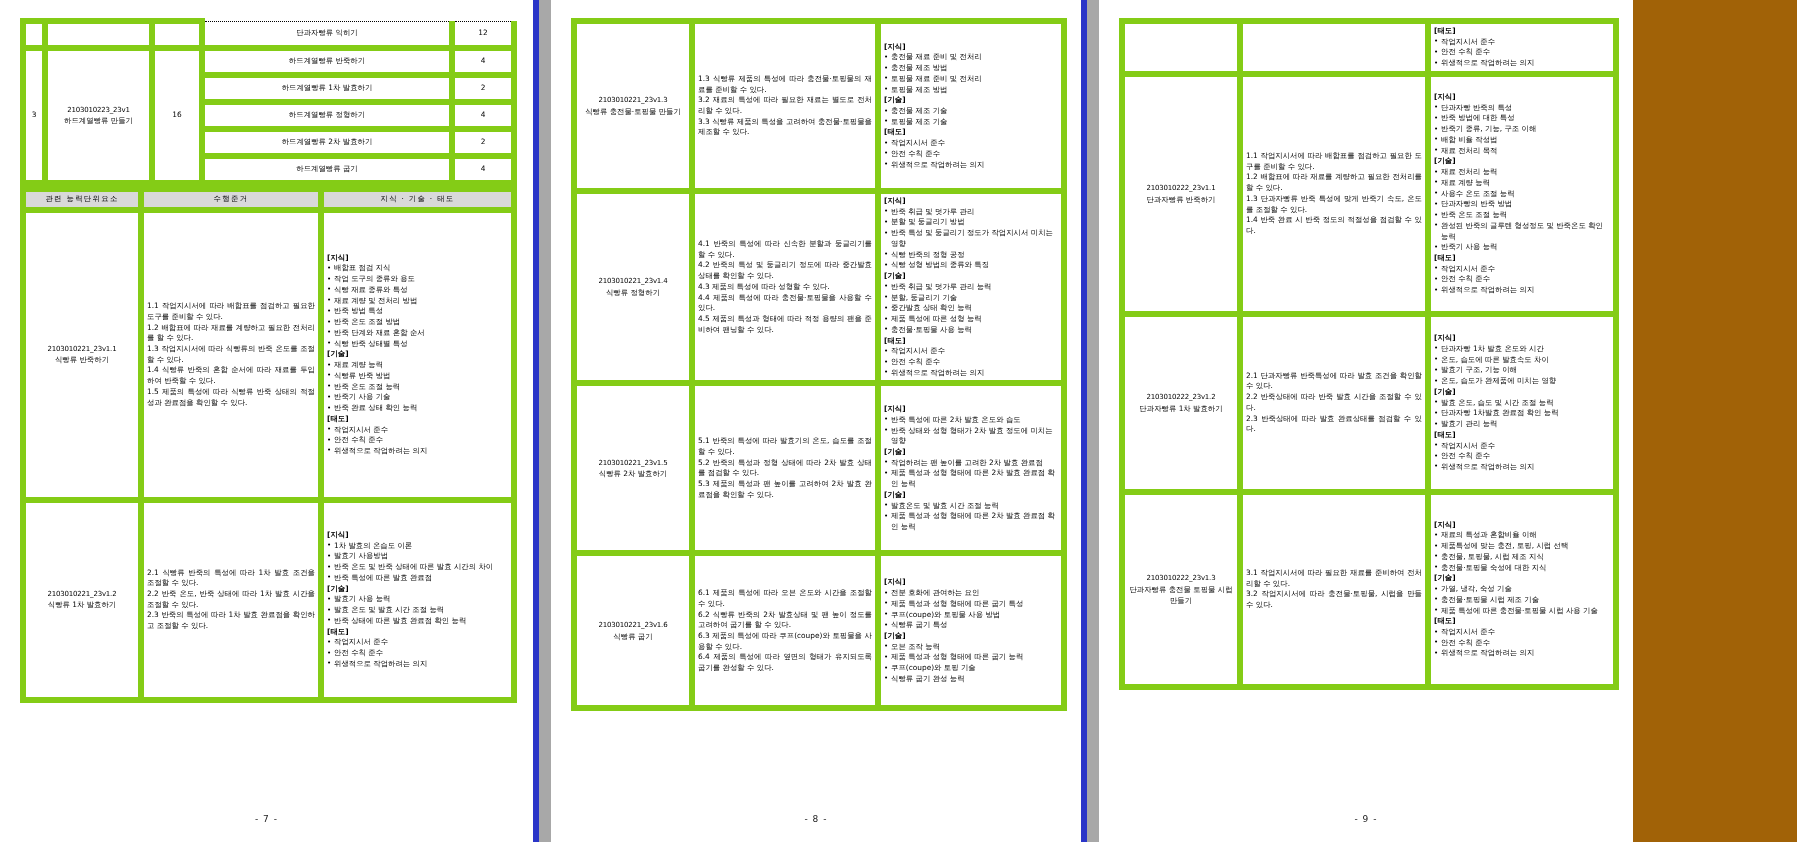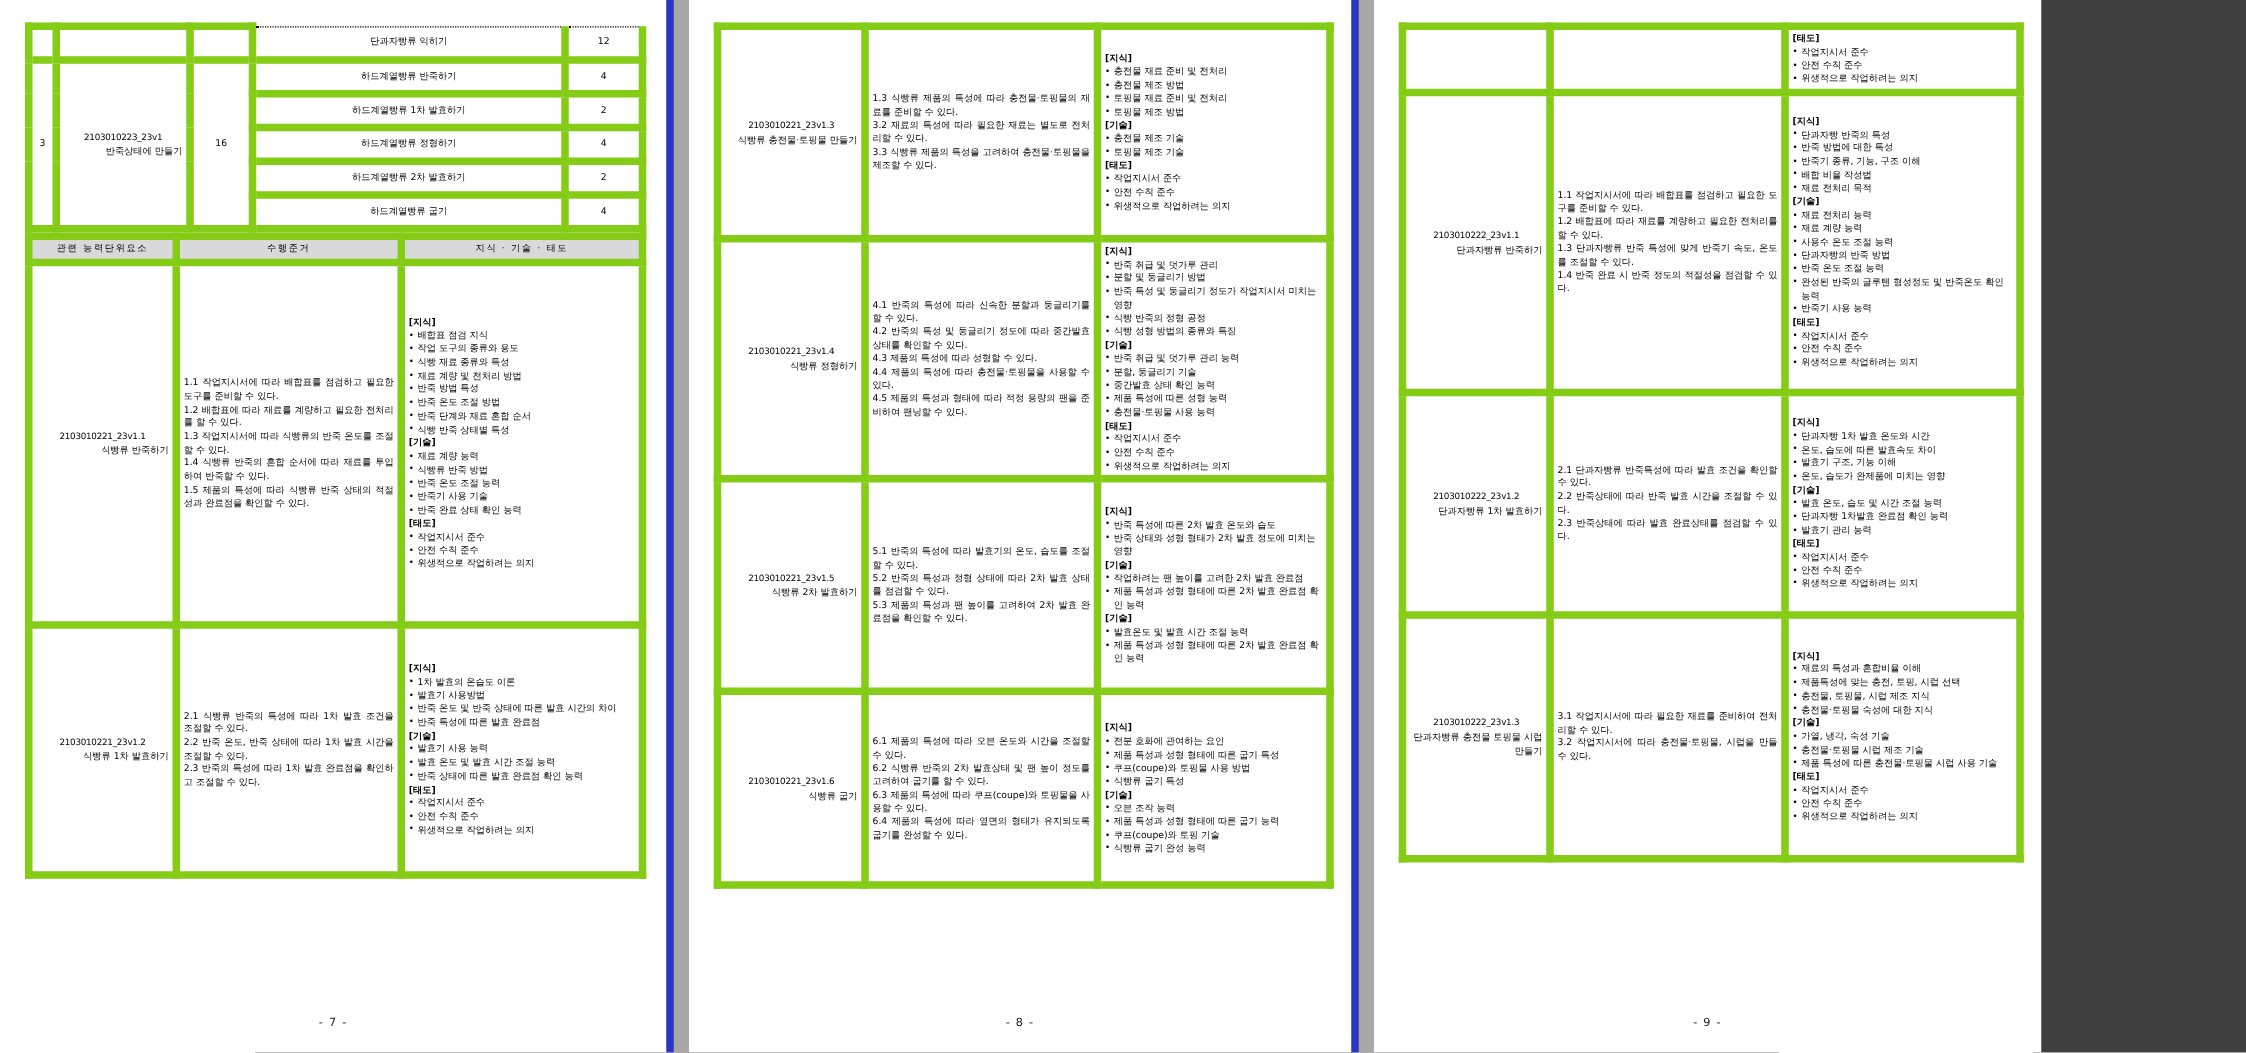--- a/index.html
+++ b/index.html
@@ -7,21 +7,21 @@
     margin: 0; padding: 0;
     width: 1797px; height: 842px;
     background: #ffffff;
     font-family: "DejaVu Sans", "Liberation Sans", sans-serif;
     overflow: hidden;
   }
   .viewer {
     position: relative;
     width: 1797px; height: 842px;
     display: flex;
-    background: #404040;
+    background: #a16207;
   }
   
   .page {
     position: relative;
     background: #ffffff;
     height: 842px;
     flex: 0 0 auto;
     padding: 18px 20px 0 20px;
   }
   .page-1 { width: 533px; }
@@ -76,21 +76,21 @@
 
   .code {
     font-size: 7px;
     letter-spacing: -0.2px;
     display: block;
     line-height: 1.5;
   }
   .unit-name {
     font-size: 7.4px;
     display: block;
-    text-align: right;
+    text-align: center;
     line-height: 1.5;
   }
 
   .crit { text-align: justify; font-size: 7.4px; line-height: 1.5; }
   .crit div { margin: 0; }
 
   .kst { font-size: 7.3px; line-height: 1.5; vertical-align: top; padding-top: 3px; }
   .kst .grp { font-weight: bold; display: block; }
   .kst ul { list-style: none; margin: 0; padding: 0; }
   .kst li { position: relative; padding-left: 7px; }
@@ -123,21 +123,21 @@
           <td class="c-center no-bot"></td>
           <td class="c-center no-bot"></td>
           <td class="c-center no-bot"></td>
           <td class="c-center dotted-top">단과자빵류 익히기</td>
           <td class="c-center dotted-top">12</td>
         </tr>
         <tr>
           <td class="c-center" rowspan="5">3</td>
           <td class="c-center" rowspan="5">
             <span class="code">2103010223_23v1</span>
-            <span class="unit-name">반죽상태에 만들기</span>
+            <span class="unit-name">하드계열빵류 만들기</span>
           </td>
           <td class="c-center" rowspan="5">16</td>
           <td class="c-center">하드계열빵류 반죽하기</td>
           <td class="c-center">4</td>
         </tr>
         <tr>
           <td class="c-center dotted-top">하드계열빵류 1차 발효하기</td>
           <td class="c-center dotted-top">2</td>
         </tr>
         <tr>

